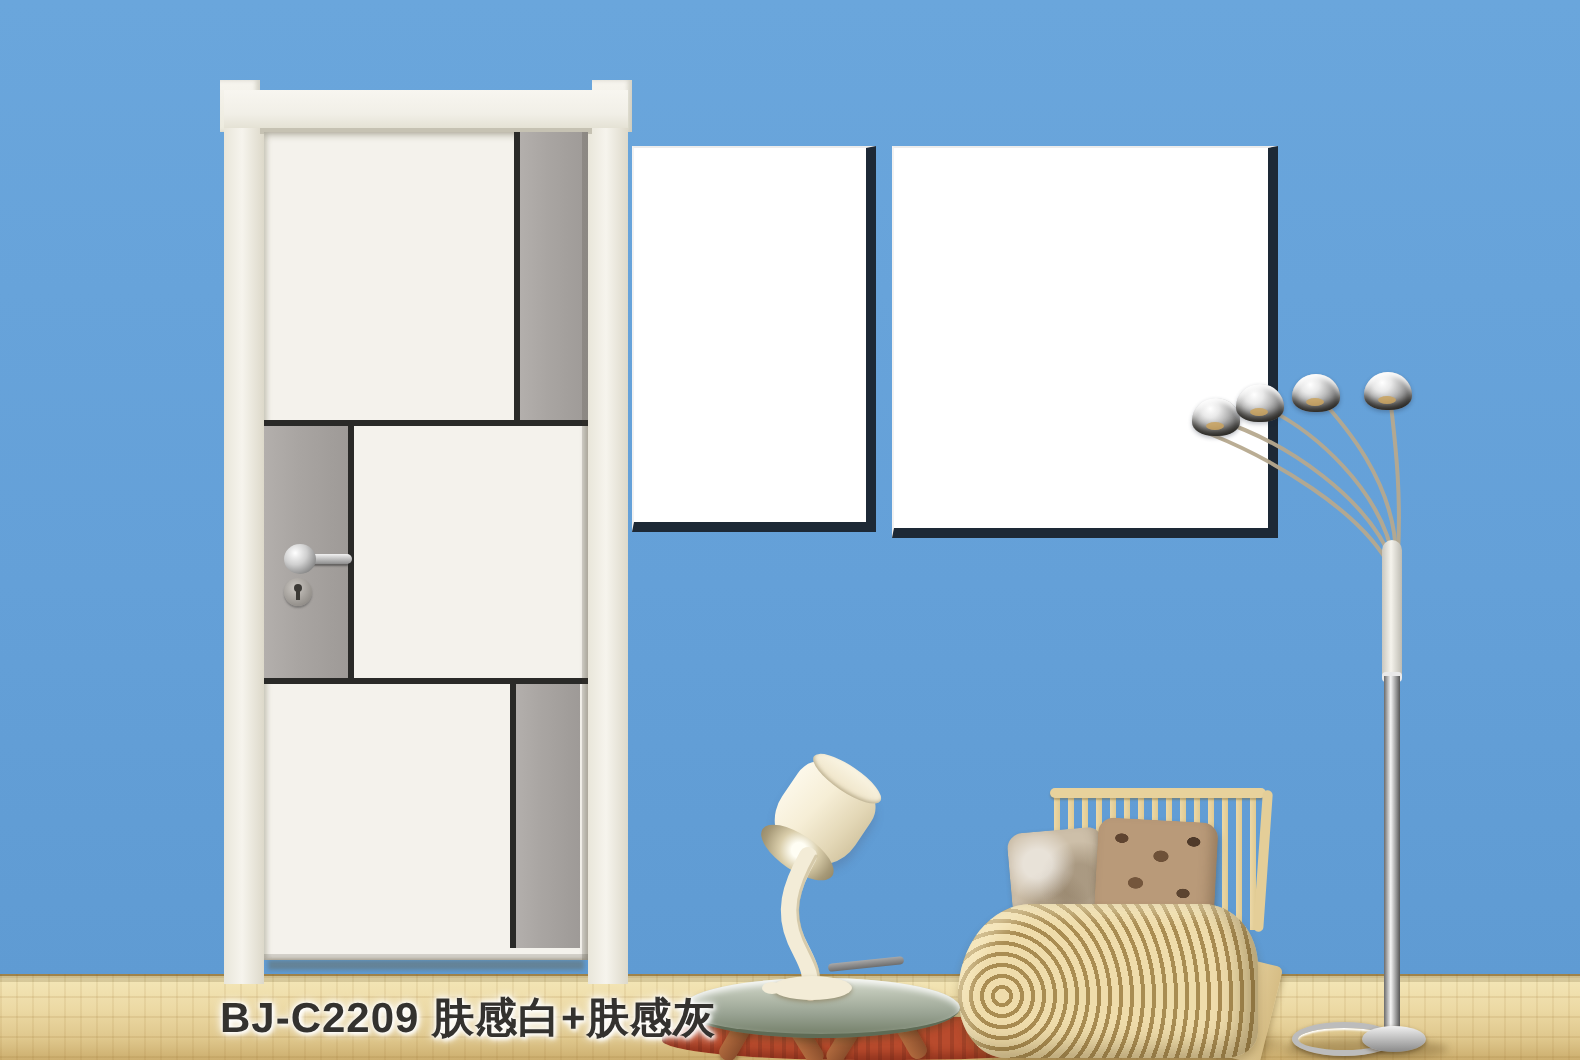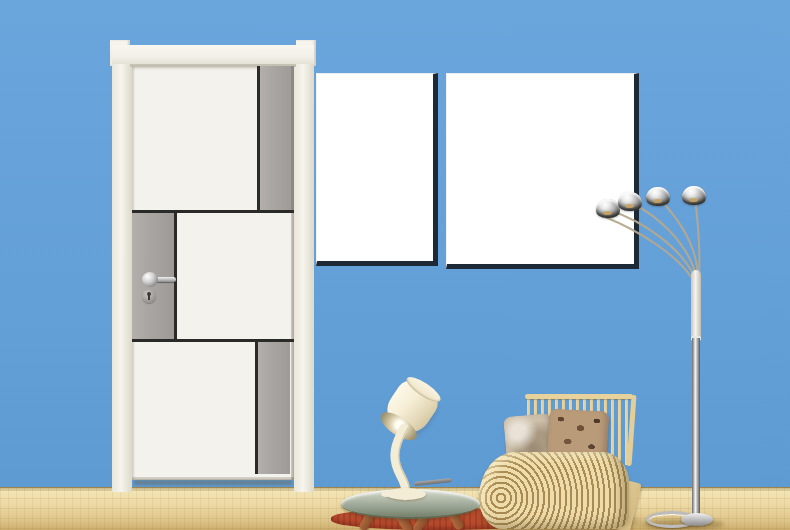--- a/index.html
+++ b/index.html
@@ -228,14 +228,15 @@
   <div class="abs t-leg g4"></div>
   <div class="abs glass-top"></div>
   <div class="abs bucket"></div>
   <svg class="abs stream" width="50" height="86" viewBox="0 0 50 86">
     <path d="M 24,10 C 15,26 12,38 18,52 C 23,63 27,67 25,78" fill="none" stroke="#f3ecd7" stroke-width="9" stroke-linecap="round"></path>
     <path d="M 28,10 C 19,26 16,38 22,52 C 27,63 31,67 29,78" fill="none" stroke="rgba(190,175,135,.55)" stroke-width="1.5" stroke-linecap="round"></path>
   </svg>
   <div class="abs puddle"></div>
   <div class="abs stir-rod"></div>
 
+  <div class="abs caption">BJ-C2209 肤感白+肤感灰</div>
 
 </div>
 
 </body></html>

